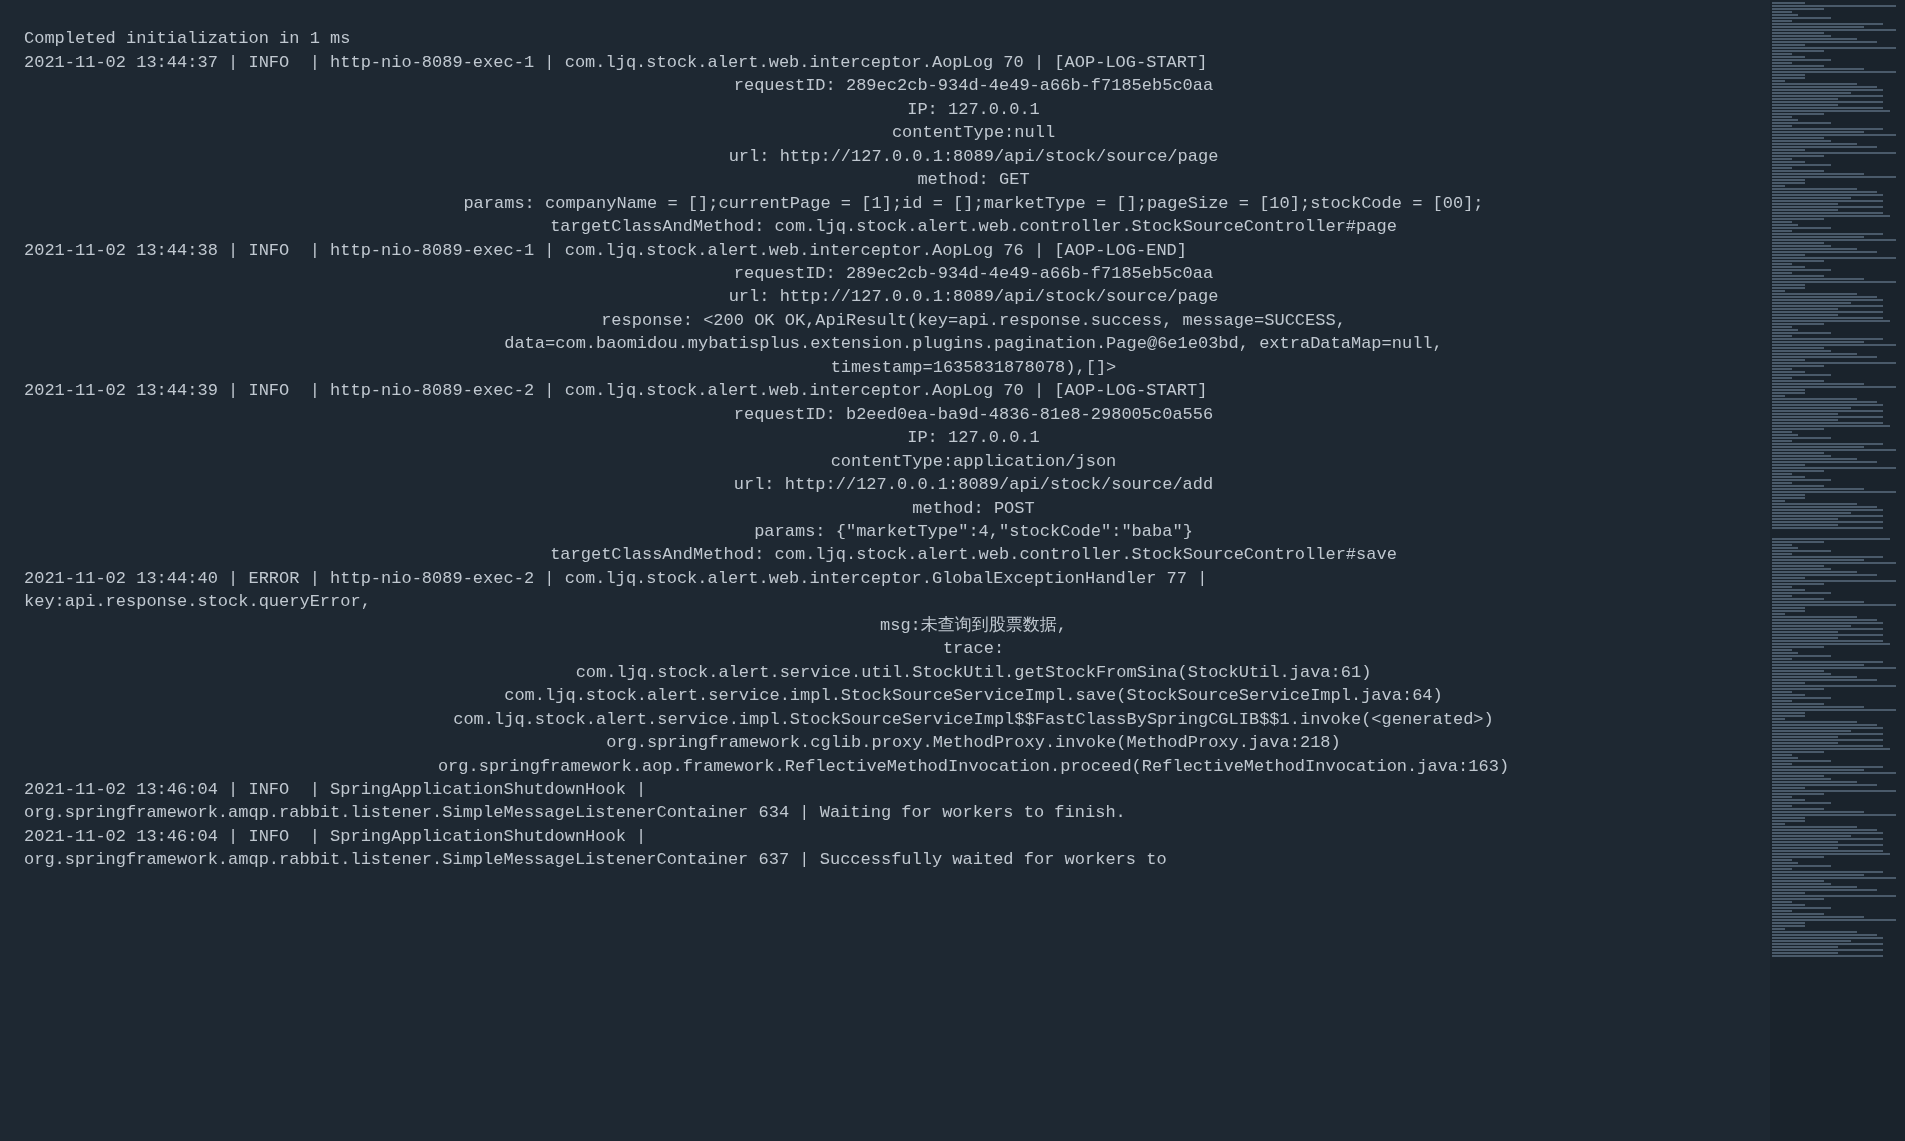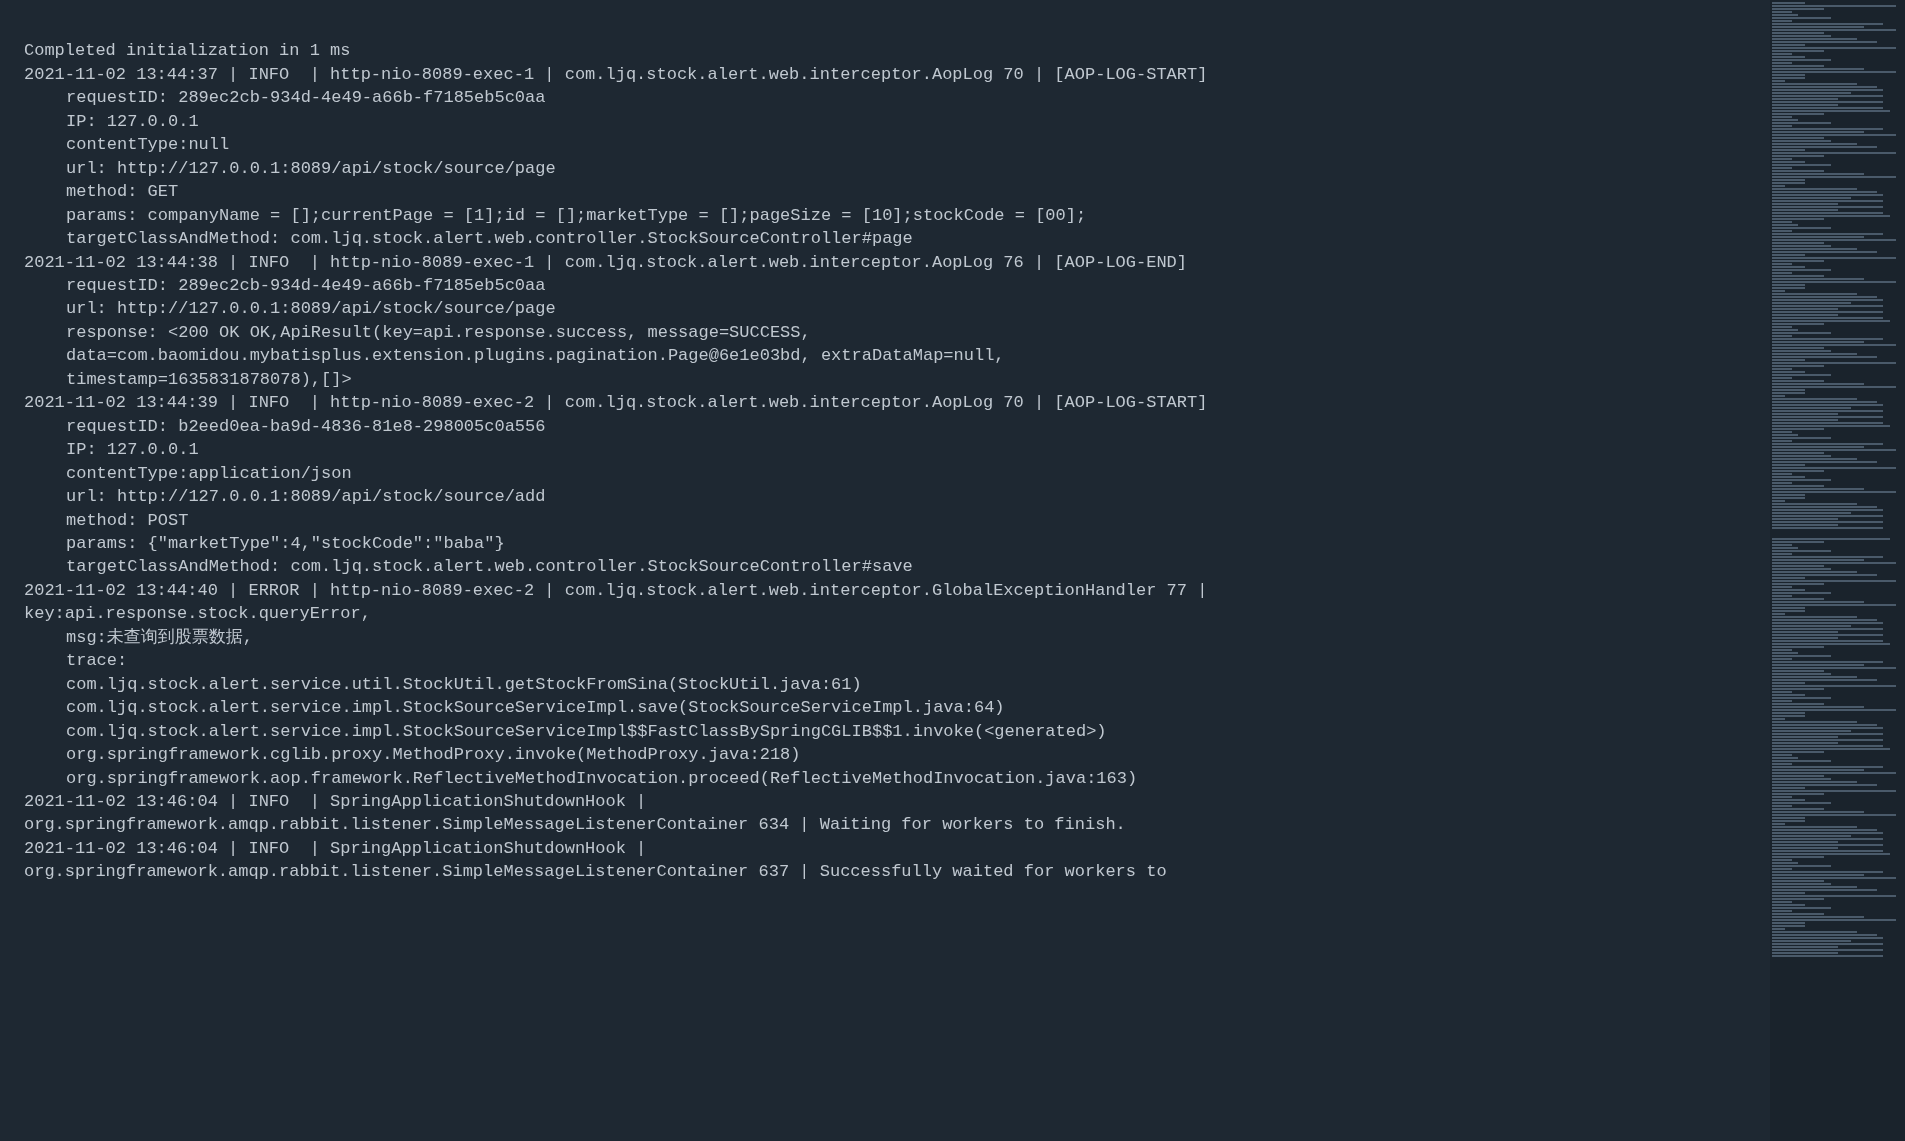--- a/index.html
+++ b/index.html
@@ -12,29 +12,30 @@
       color: #c0c8d0;
       font-family: 'Consolas', 'Monaco', 'Courier New', monospace;
       font-size: 17px;
       line-height: 1.38;
       overflow: hidden;
       width: 1905px;
       height: 1141px;
       position: relative;
     }
     .log-container {
-      padding: 16px 24px;
+      padding: 4px 24px;
       white-space: pre;
       position: relative;
     }
     .log-line {
       display: block;
     }
     .indent {
       padding-left: 42px;
+      text-align: center;
     }
     .minimap {
       position: absolute;
       top: 0;
       right: 0;
       width: 135px;
       height: 1141px;
       background-color: #1a232c;
       overflow: hidden;
     }

